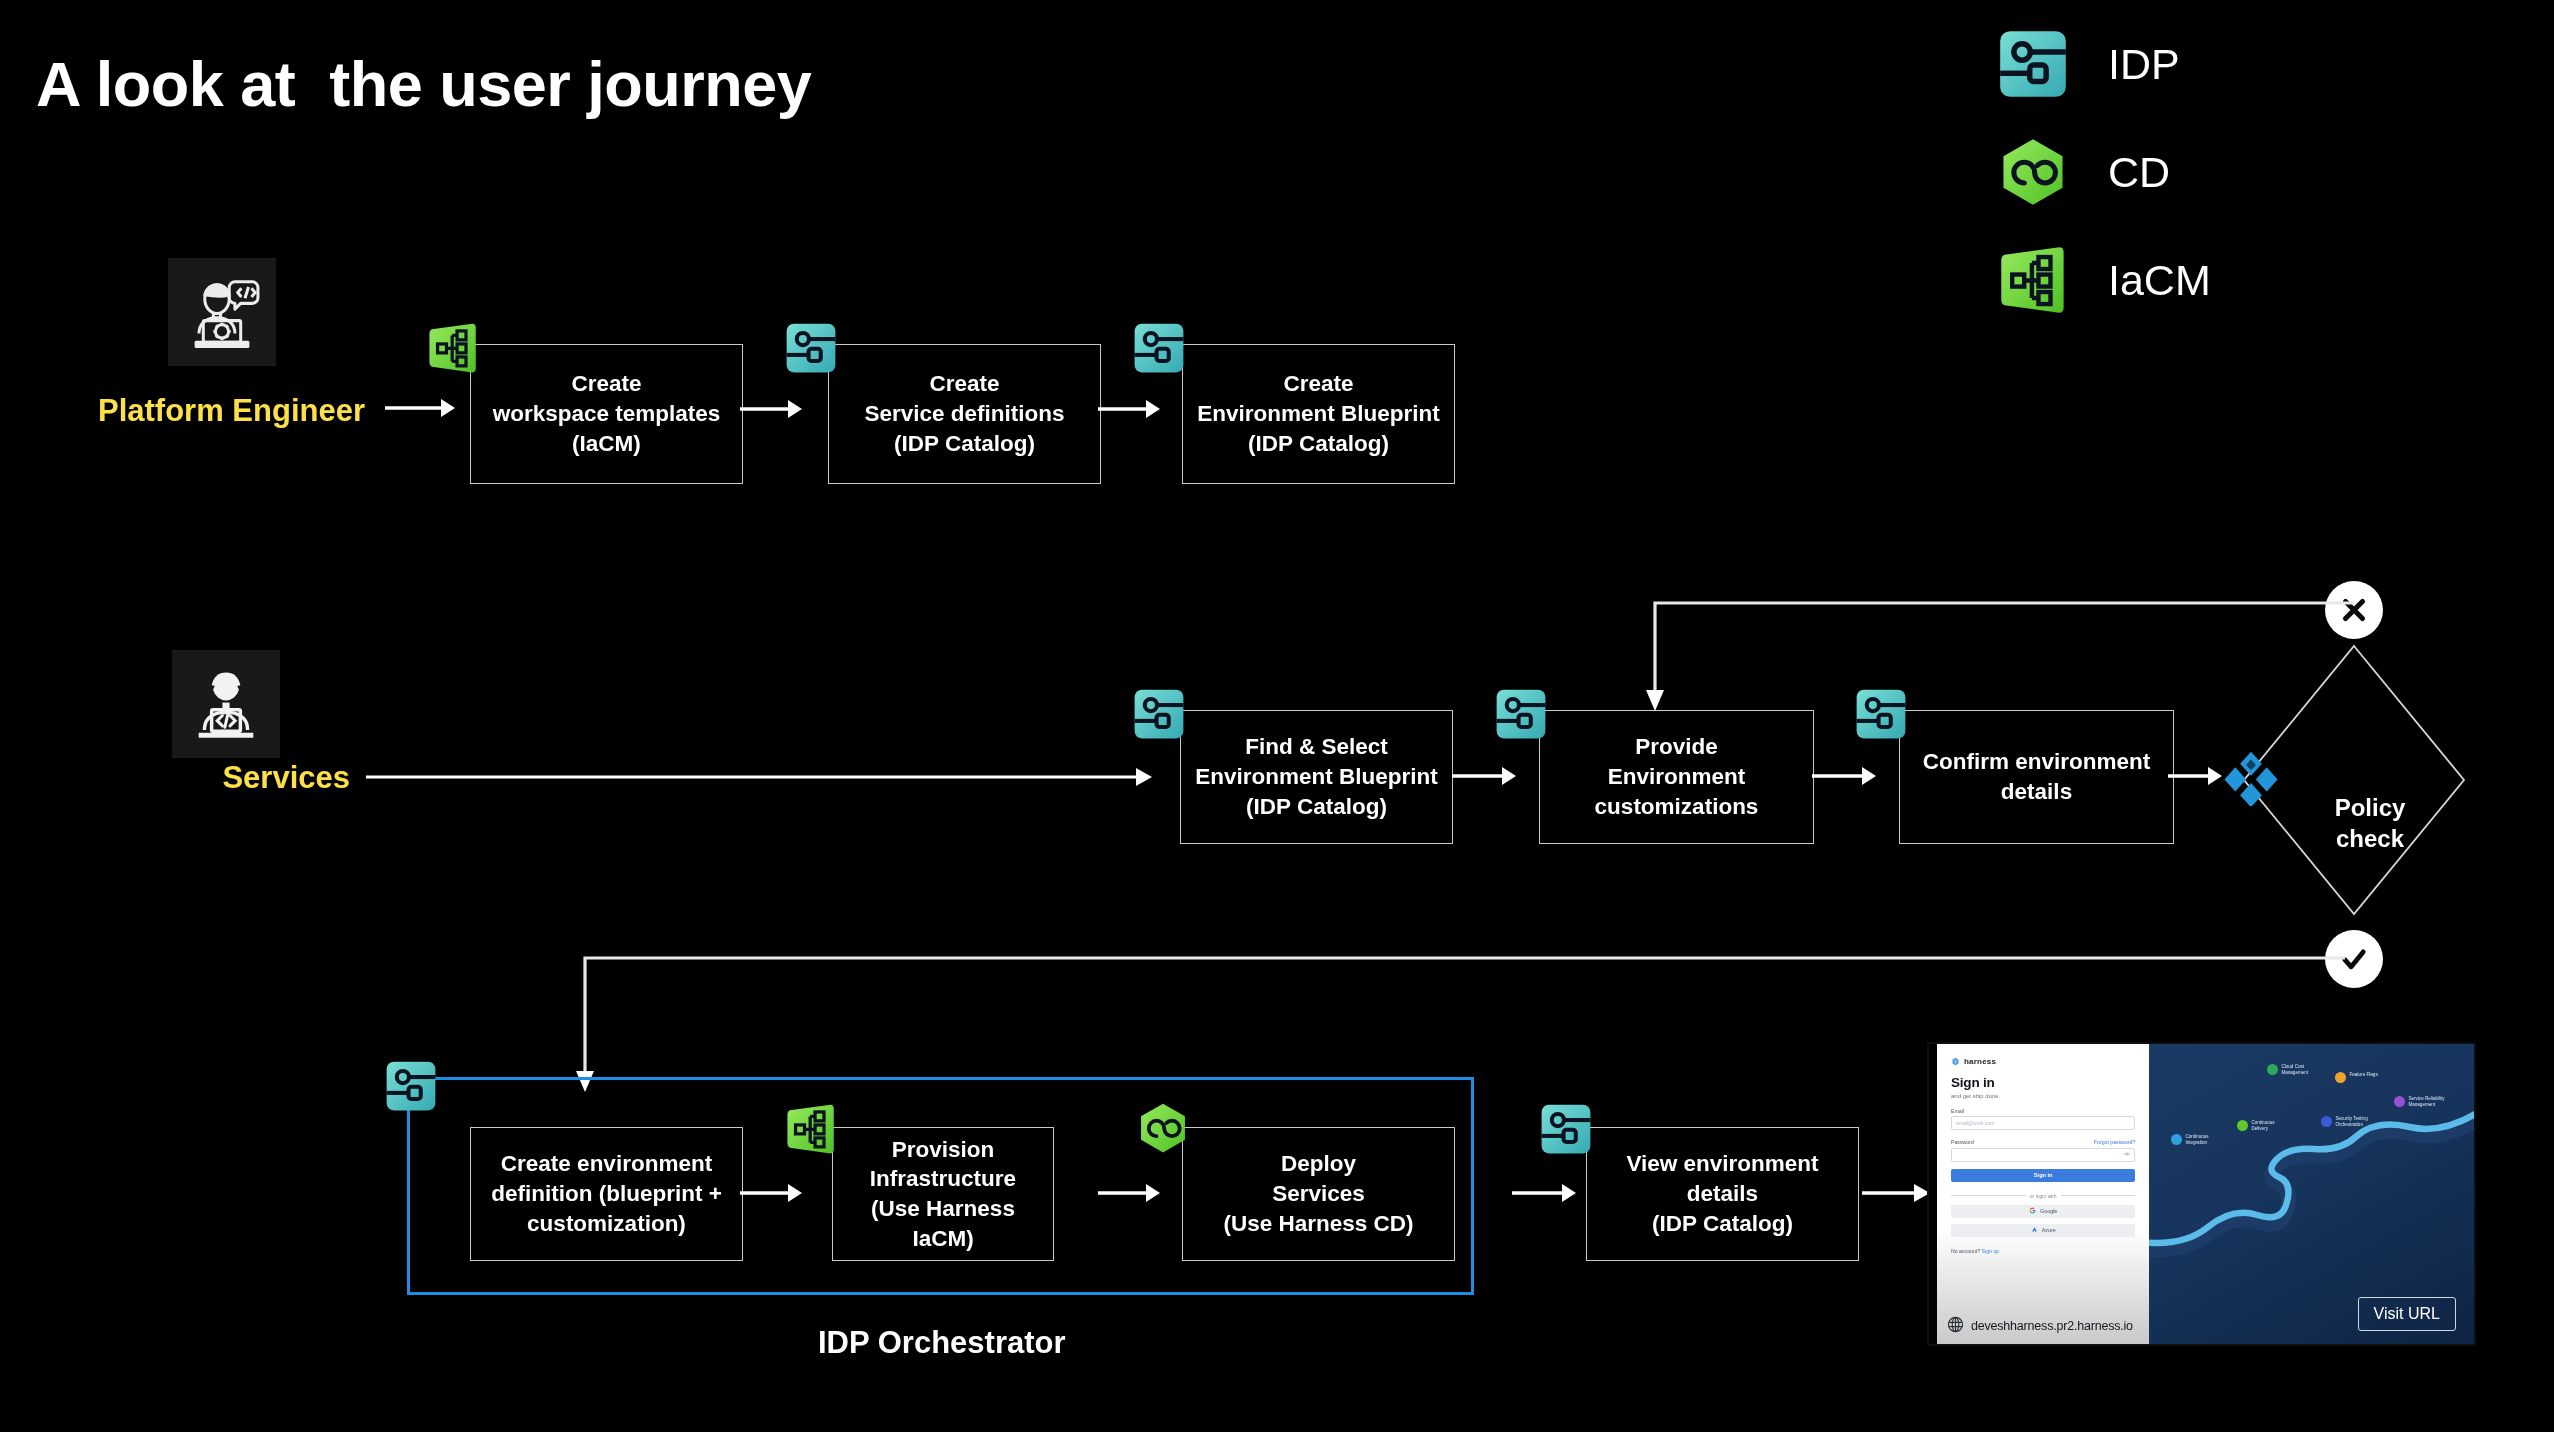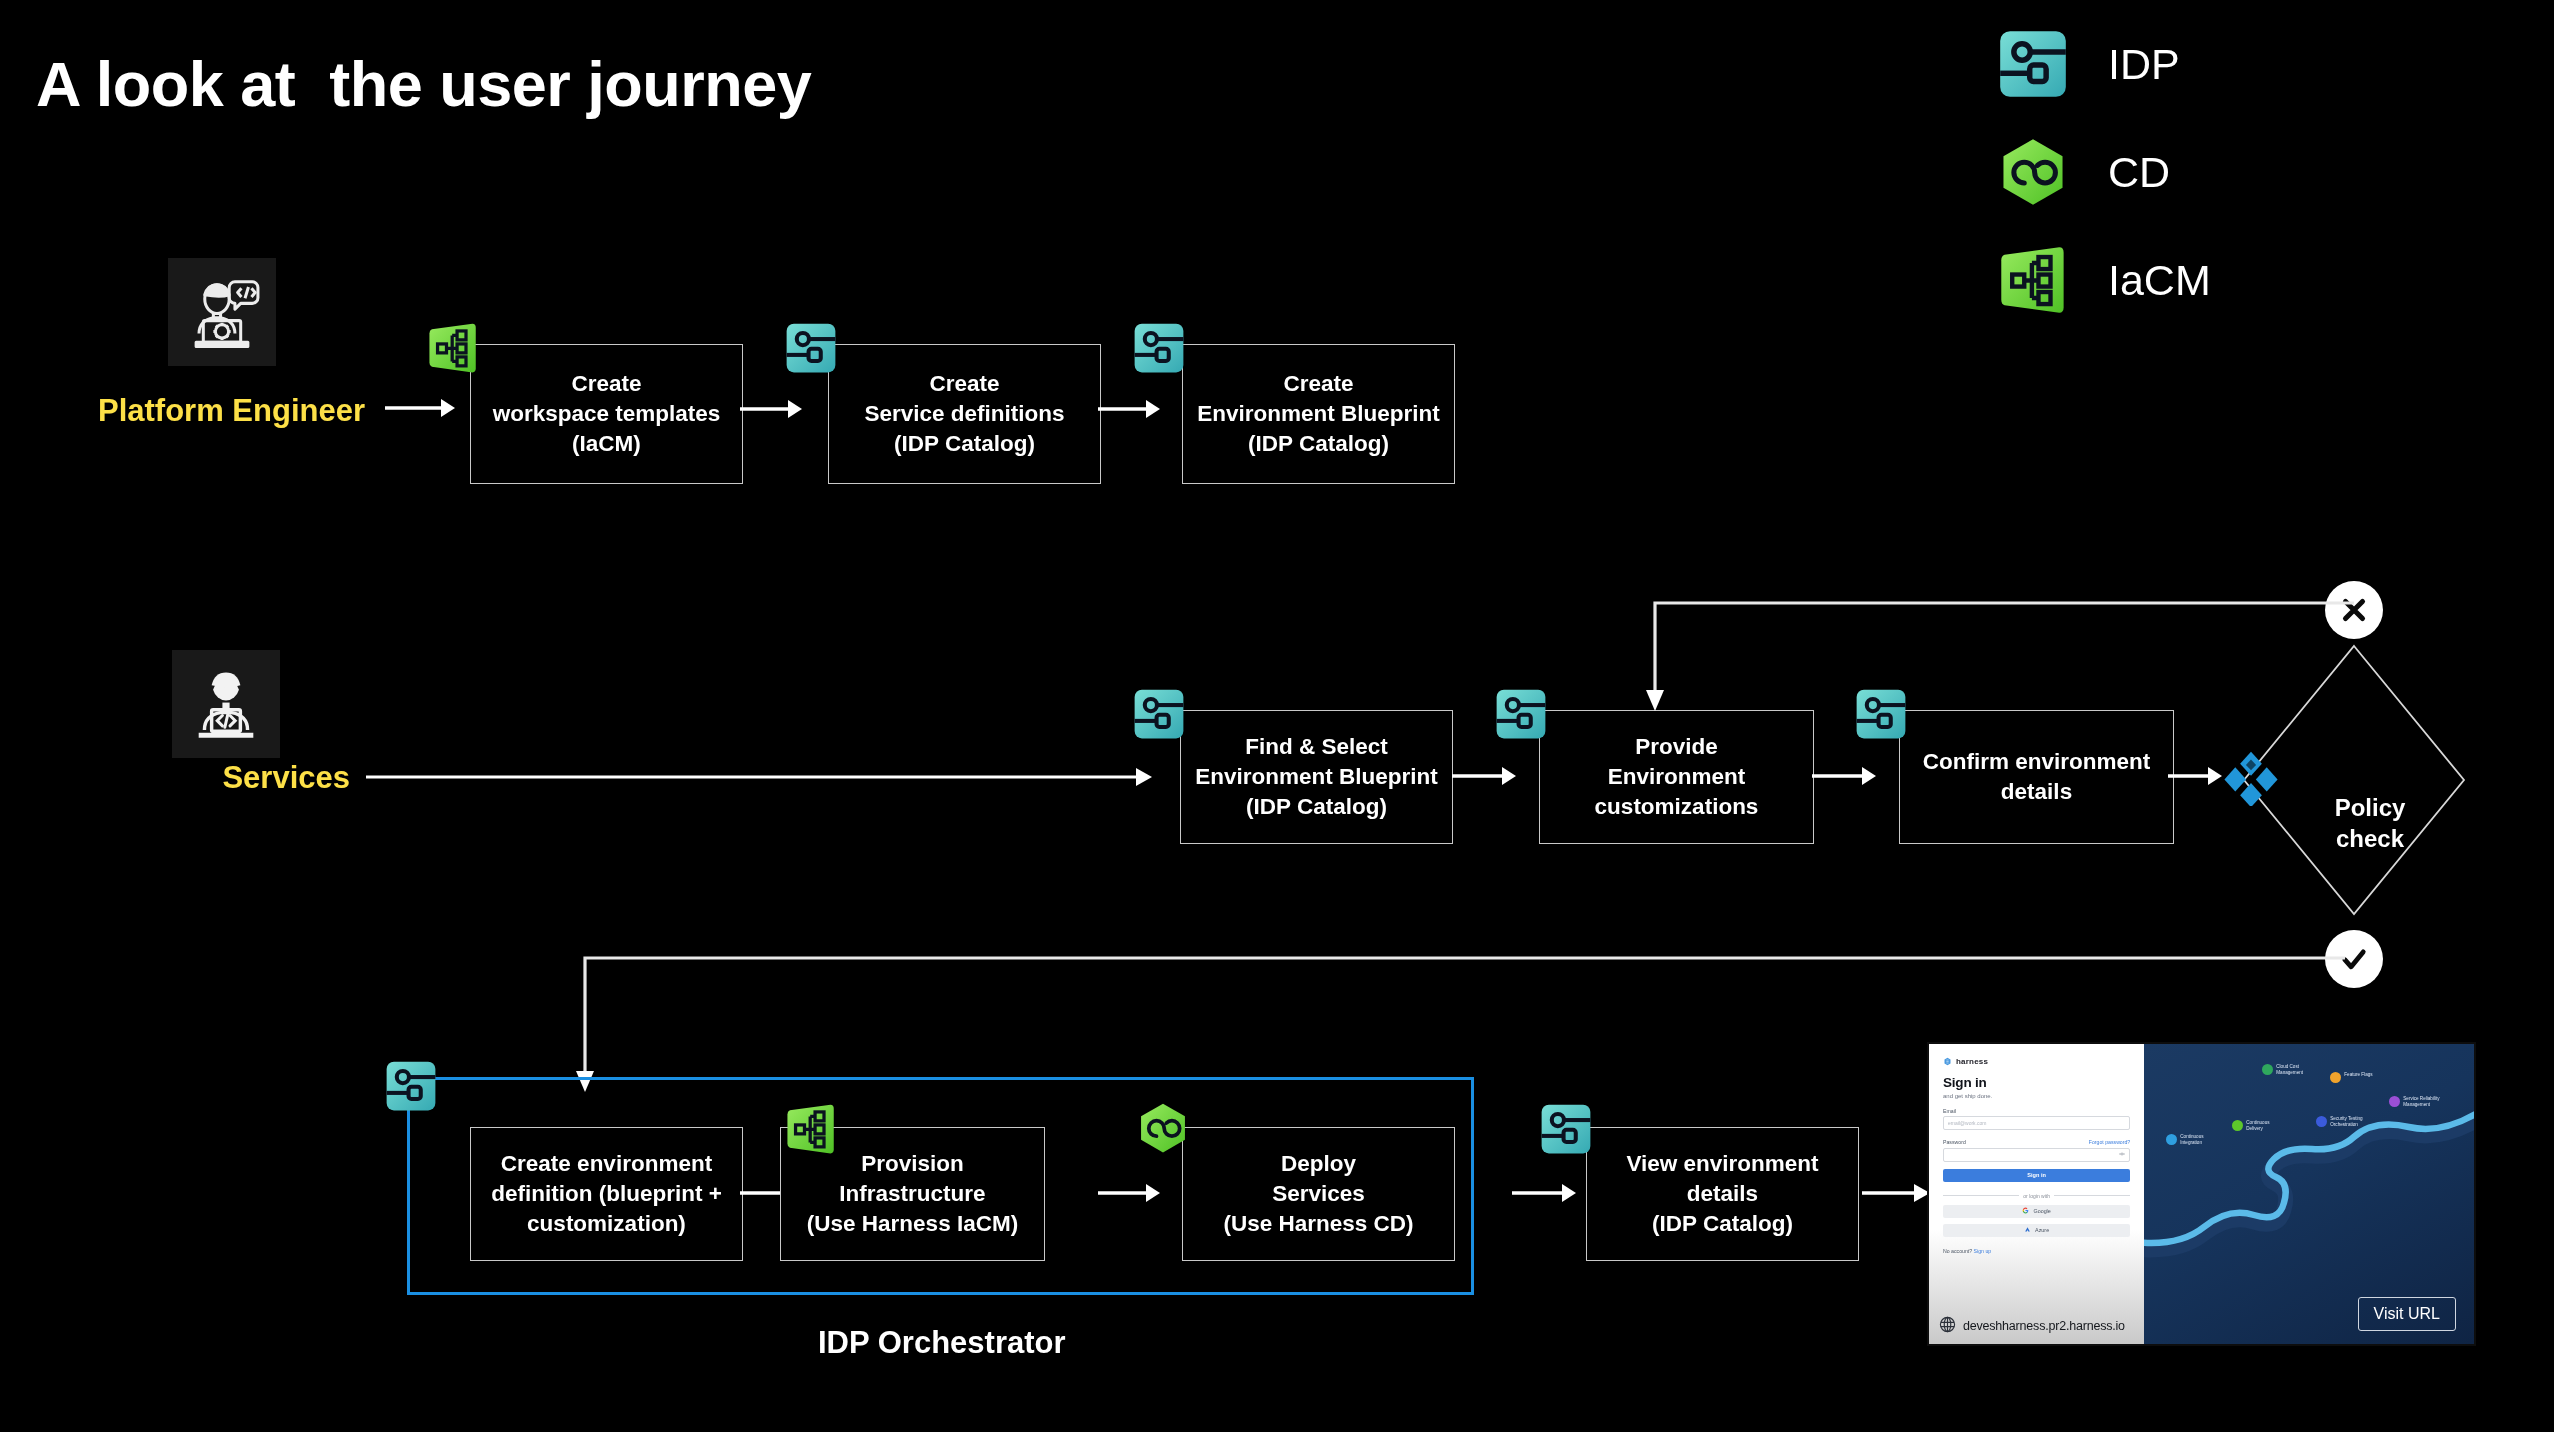--- a/index.html
+++ b/index.html
@@ -71,21 +71,21 @@
 
   
   #shot-card {
     background: #000;
     box-shadow: 0 0 0 2px #0d0d0d;
     overflow: hidden; display: flex;
   }
   #shot-left {
     width: 39.5%; height: 100%;
     background: linear-gradient(#ffffff 0%, #ffffff 62%, #c9c9c9 100%);
-    position: relative; box-sizing: border-box; padding: 13px 14px 0 14px;
+    position: relative; box-sizing: border-box; padding: 13px 14px 0 14px; margin-left: 8px;
   }
   #shot-right {
     width: 60.5%; height: 100%;
     background: linear-gradient(150deg,#1b3a63 0%, #16345c 45%, #0f2444 100%);
     position: relative; overflow: hidden;
   }
   .hx-logo { display:flex; align-items:center; gap:4px; }
   .hx-logo-text { font-size: 8px; font-weight: bold; color:#22222a; letter-spacing:.2px;}
   .sh-h1 { font-size: 13.5px; font-weight: bold; color:#10131a; margin-top: 9px; letter-spacing:-.2px;}
   .sh-sub { font-size: 6px; color:#6b7280; margin-top: 2.5px; }
@@ -410,21 +410,21 @@
     <span>Create environment
 definition (blueprint +
 customization)</span>
   </div>
 
   <svg class="abs conn" style="left:740px; top:1183px;" width="64" height="24">
     <path d="M0 10 H48" stroke="#fff" stroke-width="3.4" fill="none"></path>
     <path d="M48 1 L62 10 L48 19 Z" fill="#fff"></path>
   </svg>
 
-  <div class="abs pbox" style="left:760px; top:1127px; width:265px; height:134px;">
+  <div class="abs pbox" style="left:812px; top:1127px; width:222px; height:134px;">
     <span>Provision
 Infrastructure
 (Use Harness IaCM)</span>
   </div>
   <span class="abs badge" style="left:785px; top:1103px;">
     <svg viewBox="0 0 64 64" width="52" height="52">
       <path d="M6 9 L56 2 Q60 2 60 7 L60 57 Q60 62 56 62 L6 55 Q3 54 3 50 L3 14 Q3 10 6 9 Z" fill="url(#ggr)"></path>
       <rect x="13" y="27" width="11" height="11" fill="none" stroke="#0b1220" stroke-width="4"></rect>
       <rect x="37" y="11" width="11" height="11" fill="none" stroke="#0b1220" stroke-width="4"></rect>
       <rect x="37" y="27" width="11" height="11" fill="none" stroke="#0b1220" stroke-width="4"></rect>

